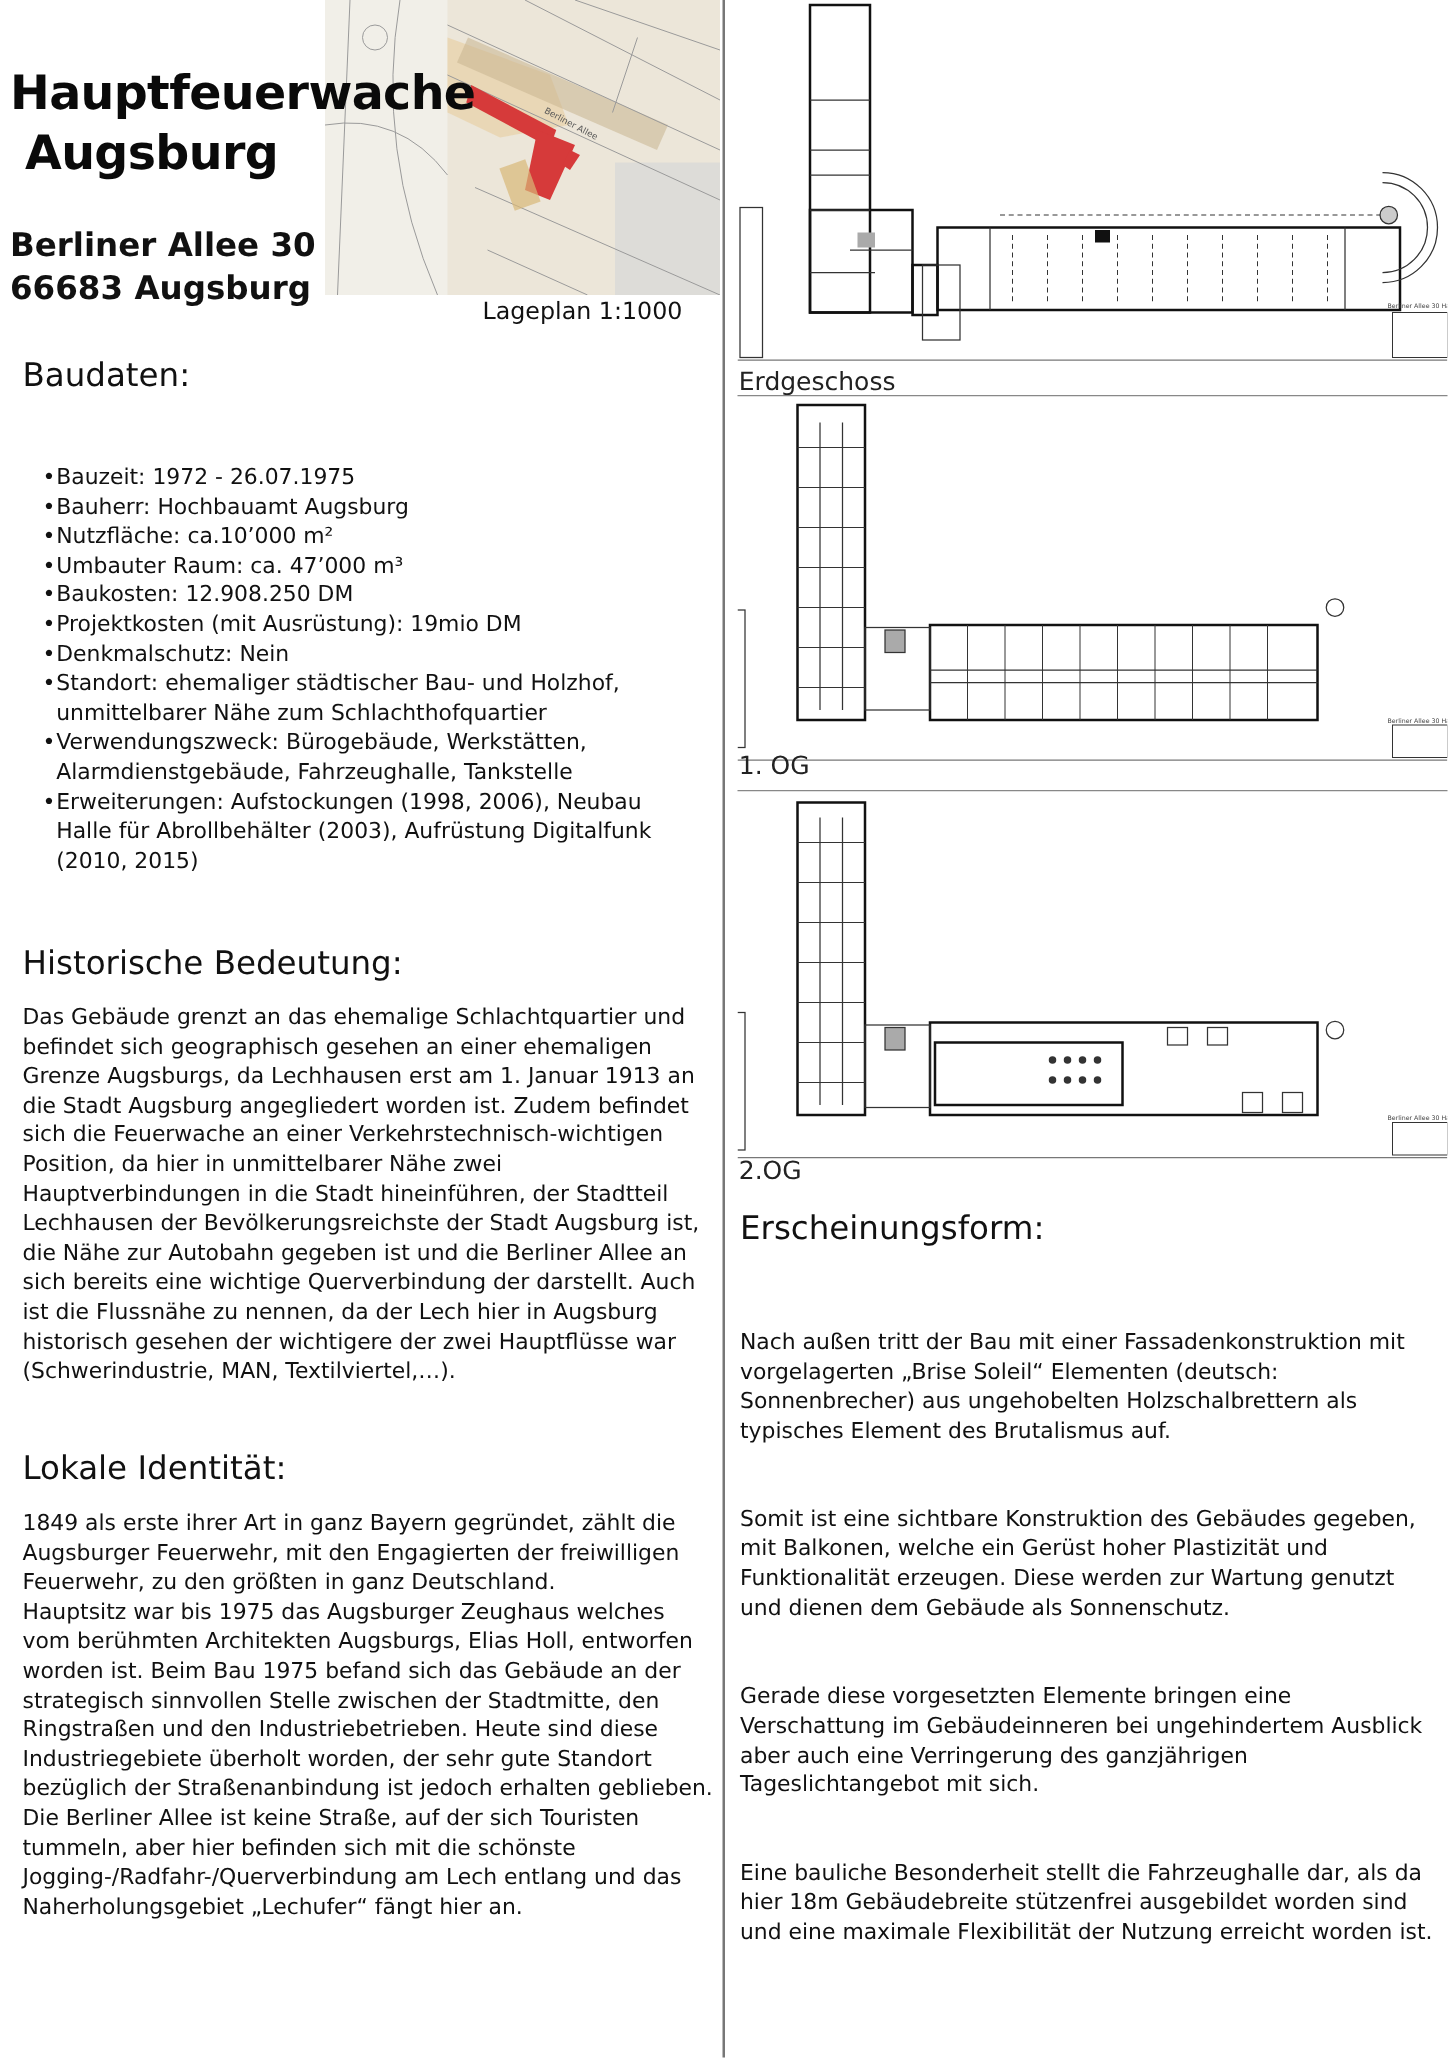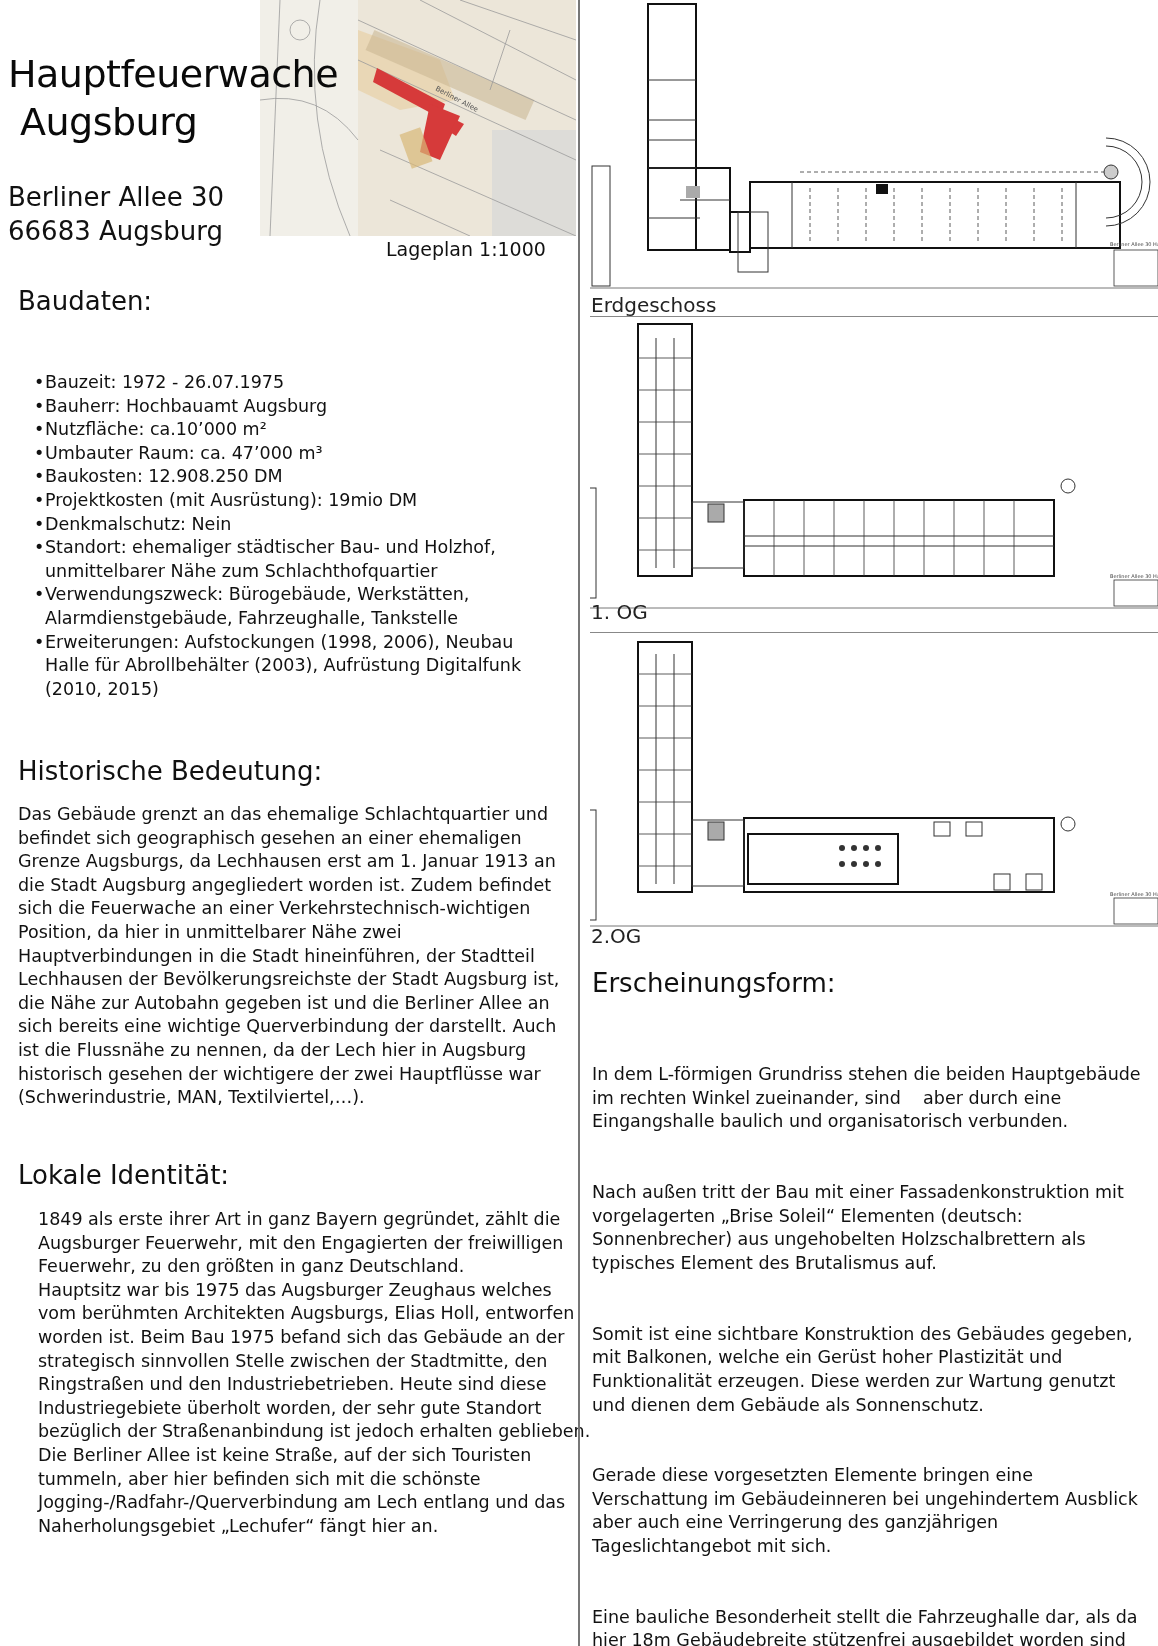--- a/index.html
+++ b/index.html
@@ -2,25 +2,25 @@
 <html><head>
 <meta charset="utf-8">
 <style>
   html, body { margin: 0; padding: 0; background: #ffffff; }
   body {
     width: 1158px; height: 1646px; position: relative; overflow: hidden;
     font-family: "DejaVu Sans", sans-serif; color: #111;
   }
   .abs { position: absolute; }
   .title {
-    left: 8px; top: 50px; font-weight: normal; font-size: 38px; line-height: 48px;
+    left: 8px; top: 50px; font-weight: bold; font-size: 38px; line-height: 48px;
     color: #0a0a0a; z-index: 3; letter-spacing: -0.5px;
   }
   .title .l2 { display: block; padding-left: 12px; }
-  .address { left: 8px; top: 180px; font-size: 26px; line-height: 34px; z-index: 3; }
+  .address { left: 8px; top: 180px; font-size: 26px; line-height: 34px; z-index: 3; font-weight: bold; }
   .site-plan {
     left: 260px; top: 0; width: 316px; height: 236px; overflow: hidden; z-index: 1;
     background: #efece3;
   }
   .site-caption { left: 386px; top: 238px; font-size: 19px; }
   .h2 { font-size: 26px; color: #111; }
   .body-text { font-size: 17.5px; line-height: 23.6px; color: #111; }
   .bullets { left: 18px; top: 355px; width: 550px; margin: 16px; padding: 0; list-style: none; }
   .bullets li { position: relative; padding-left: 11px; }
   .bullets li::before { content: "•"; position: absolute; left: 0; top: 0; }
@@ -86,21 +86,21 @@
   <li>Denkmalschutz: Nein</li>
   <li style="width:500px">Standort: ehemaliger städtischer Bau- und Holzhof, unmittelbarer Nähe zum Schlachthofquartier</li>
   <li style="width:470px">Verwendungszweck: Bürogebäude, Werkstätten, Alarmdienstgebäude, Fahrzeughalle, Tankstelle</li>
   <li style="width:510px">Erweiterungen: Aufstockungen (1998, 2006), Neubau Halle für Abrollbehälter (2003), Aufrüstung Digitalfunk (2010, 2015)</li>
 </ul>
 
 <div class="abs h2" style="left:18px; top:756px;">Historische Bedeutung:</div>
 <div class="abs body-text" style="left:18px; top:803px; width:556px;">Das Gebäude grenzt an das ehemalige Schlachtquartier und befindet sich geographisch gesehen an einer ehemaligen Grenze Augsburgs, da Lechhausen erst am 1. Januar 1913 an die Stadt Augsburg angegliedert worden ist. Zudem befindet sich die Feuerwache an einer Verkehrstechnisch-wichtigen Position, da hier in unmittelbarer Nähe zwei Hauptverbindungen in die Stadt hineinführen, der Stadtteil Lechhausen der Bevölkerungsreichste der Stadt Augsburg ist, die Nähe zur Autobahn gegeben ist und die Berliner Allee an sich bereits eine wichtige Querverbindung der darstellt. Auch ist die Flussnähe zu nennen, da der Lech hier in Augsburg historisch gesehen der wichtigere der zwei Hauptflüsse war (Schwerindustrie, MAN, Textilviertel,…).</div>
 
 <div class="abs h2" style="left:18px; top:1160px;">Lokale Identität:</div>
-<div class="abs body-text" style="left:18px; top:1208px; width:556px;margin-left:20px;">
+<div class="abs body-text" style="left:18px; top:1208px; width:556px;">
   <div>1849 als erste ihrer Art in ganz Bayern gegründet, zählt die Augsburger Feuerwehr, mit den Engagierten der freiwilligen Feuerwehr, zu den größten in ganz Deutschland.</div>
   <div>Hauptsitz war bis 1975 das Augsburger Zeughaus welches vom berühmten Architekten Augsburgs, Elias Holl, entworfen worden ist. Beim Bau 1975 befand sich das Gebäude an der strategisch sinnvollen Stelle zwischen der Stadtmitte, den Ringstraßen und den Industriebetrieben. Heute sind diese Industriegebiete überholt worden, der sehr gute Standort bezüglich der Straßenanbindung ist jedoch erhalten geblieben.</div>
   <div>Die Berliner Allee ist keine Straße, auf der sich Touristen tummeln, aber hier befinden sich mit die schönste Jogging-/Radfahr-/Querverbindung am Lech entlang und das Naherholungsgebiet „Lechufer“ fängt hier an.</div>
 </div>
 
 <div class="abs divider"></div>
 
 <div class="abs plan" style="top:0; height:300px;">
   <svg width="568" height="300" viewBox="0 0 568 300">
     <g fill="none" stroke="#111" stroke-width="2">
@@ -230,20 +230,19 @@
     <circle cx="478" cy="190" r="7" fill="#fff" stroke="#333"></circle>
     <line x1="-10" y1="292" x2="568" y2="292" stroke="#777"></line>
     <text x="520" y="262" font-size="5" fill="#444" font-family="DejaVu Sans, sans-serif">Berliner Allee 30 Hauptfeuerwache</text>
     <rect x="524" y="264" width="44" height="26" fill="none" stroke="#333" stroke-width="0.8"></rect>
   </svg>
 </div>
 <div class="abs plan-label" style="left:591px; top:924px;">2.OG</div>
 
 <div class="abs h2" style="left:592px; top:968px;">Erscheinungsform:</div>
 <div class="abs body-text" style="left:592px; top:1016px; width:562px; white-space:pre-wrap;">
-  <div>In dem L-förmigen Grundriss stehen die beiden Hauptgebäude im rechten Winkel zueinander, sind    aber durch eine Eingangshalle baulich und organisatorisch verbunden.</div>
   <div>Nach außen tritt der Bau mit einer Fassadenkonstruktion mit vorgelagerten „Brise Soleil“ Elementen (deutsch: Sonnenbrecher) aus ungehobelten Holzschalbrettern als typisches Element des Brutalismus auf.</div>
   <div>Somit ist eine sichtbare Konstruktion des Gebäudes gegeben, mit Balkonen, welche ein Gerüst hoher Plastizität und Funktionalität erzeugen. Diese werden zur Wartung genutzt und dienen dem Gebäude als Sonnenschutz.</div>
   <div>Gerade diese vorgesetzten Elemente bringen eine Verschattung im Gebäudeinneren bei ungehindertem Ausblick aber auch eine Verringerung des ganzjährigen Tageslichtangebot mit sich.</div>
   <div>Eine bauliche Besonderheit stellt die Fahrzeughalle dar, als da hier 18m Gebäudebreite stützenfrei ausgebildet worden sind und eine maximale Flexibilität der Nutzung erreicht worden ist.</div>
   
   
 </div>
 
 </body></html>

